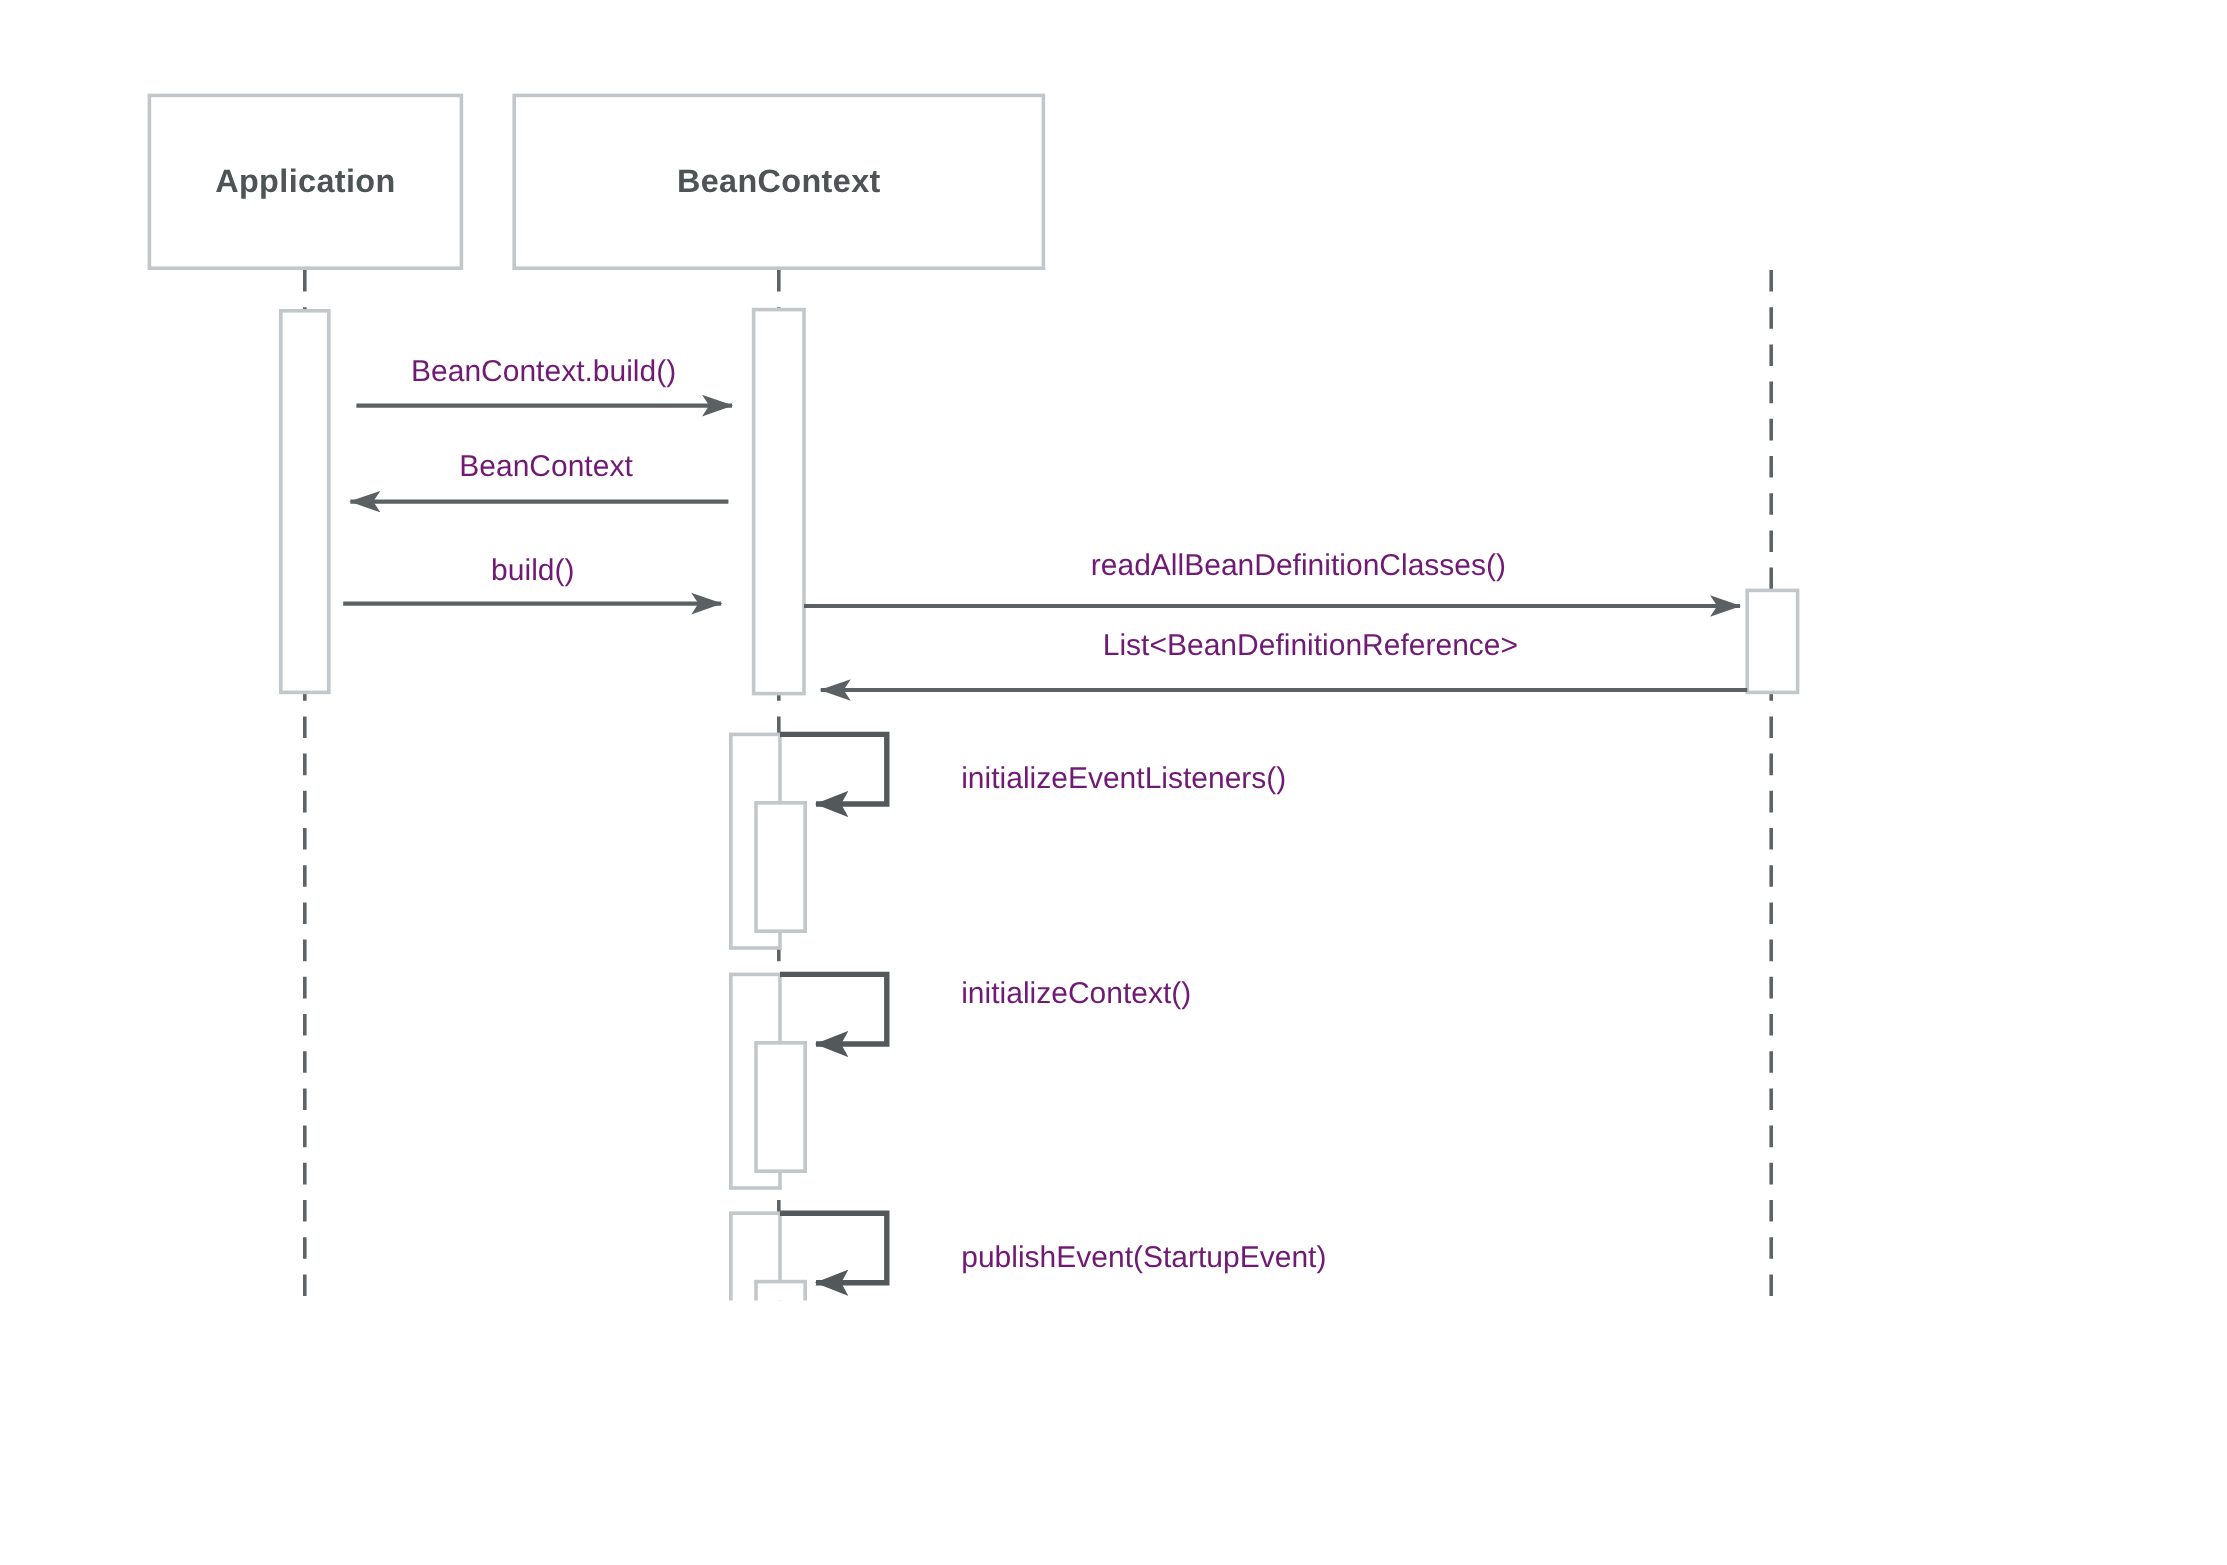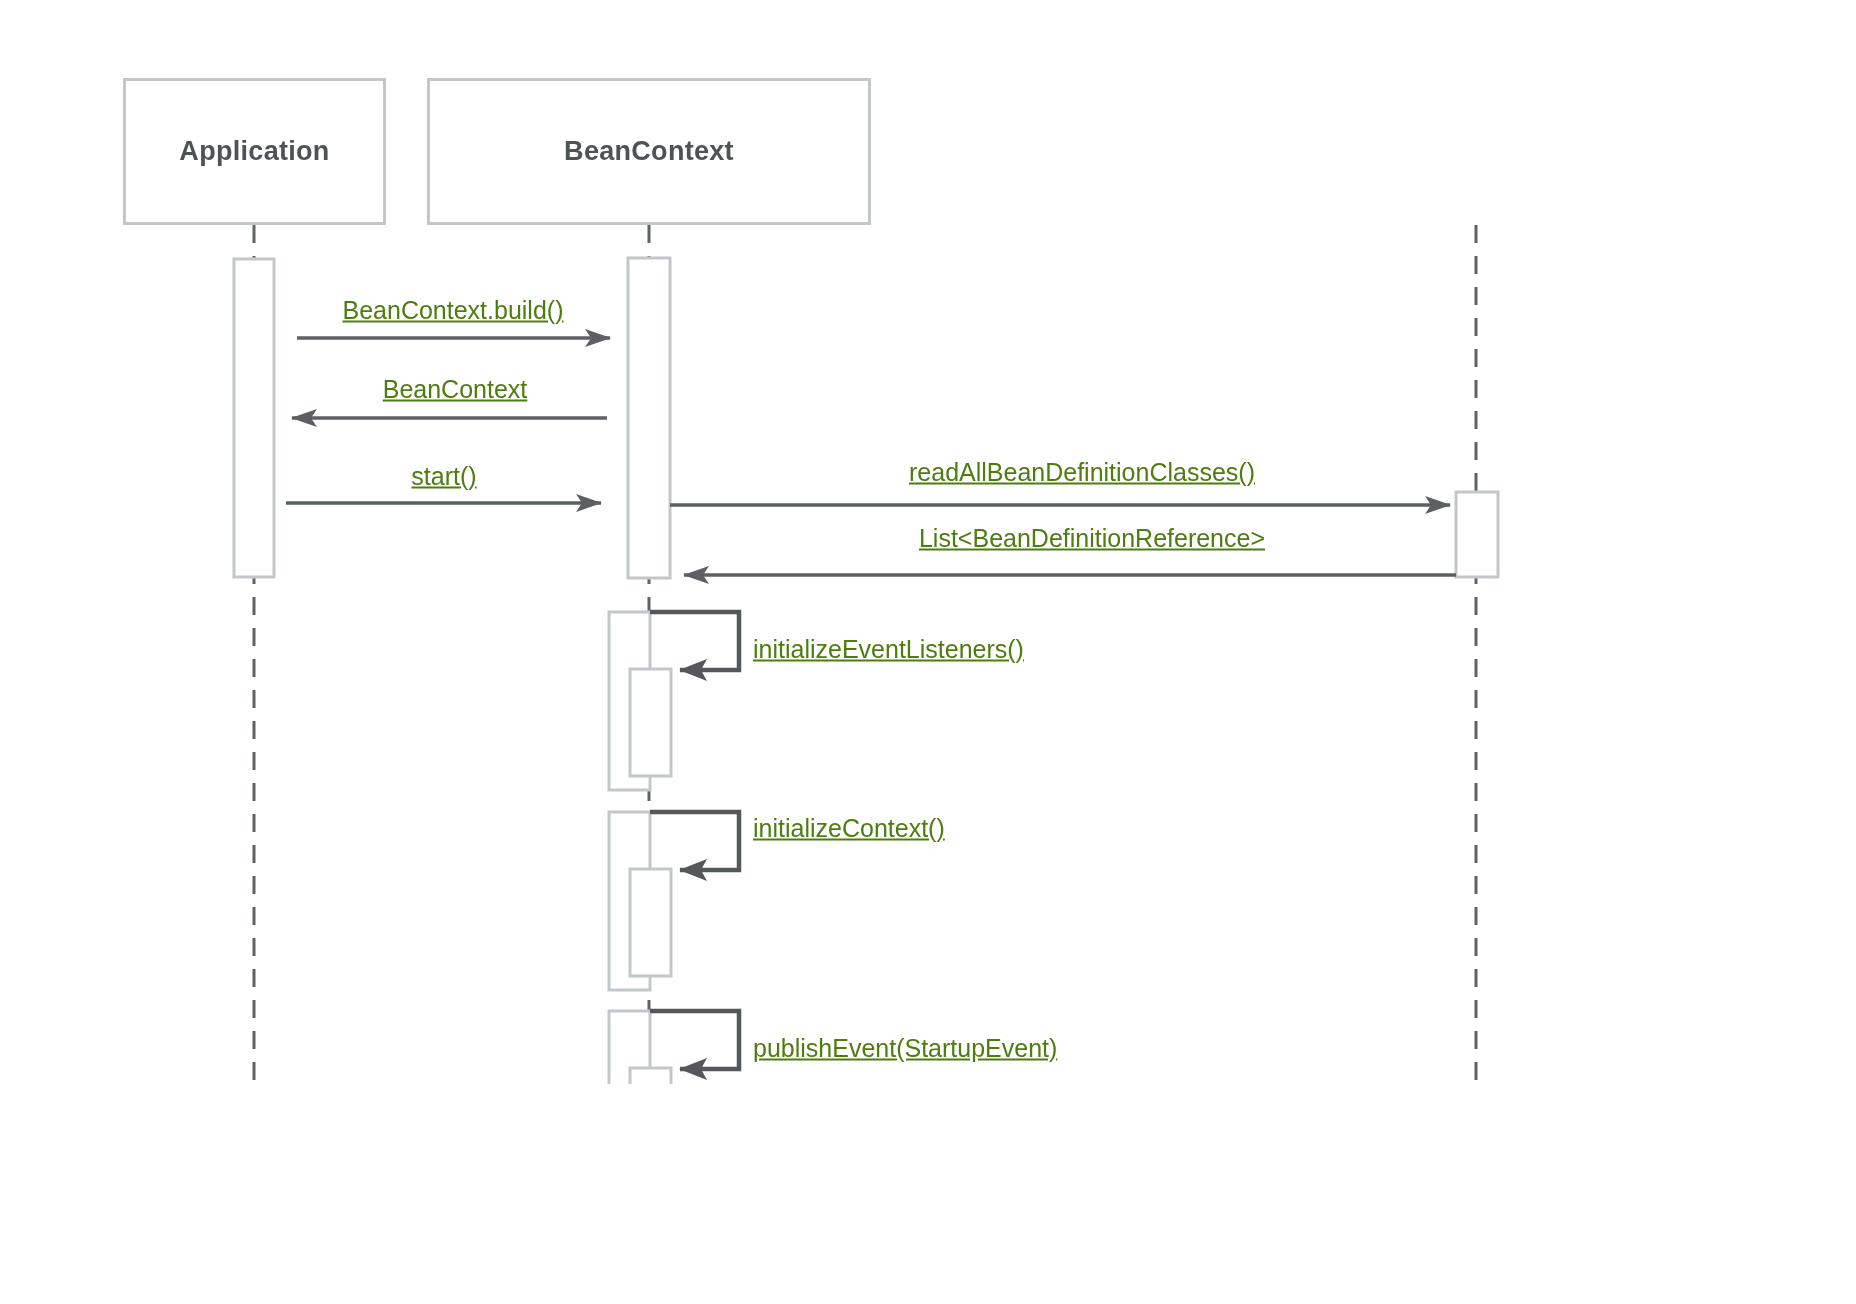--- a/index.html
+++ b/index.html
@@ -33,29 +33,29 @@
   }
   .participant-label {
     font-size: 27px;
     font-weight: bold;
     color: #4e5355;
     letter-spacing: 0.3px;
   }
   .msg-label {
     position: absolute;
     font-size: 25px;
-    color: #4d7c0f;
+    color: #701a75;
     white-space: nowrap;
-    text-decoration: underline;
   }
   .msg-label.centered {
     transform: translate(-50%, -50%);
   }
   .msg-label.left-aligned {
     transform: translate(0, -50%);
+    margin-left: 48px;
   }
   .box-app   { left: 123px;  width: 263px; }
   .box-bc    { left: 427px;  width: 444px; }
   .box-ssl   { left: 1255px; width: 442px; }
 </style>
 </head>
 <body>
 
 <div class="canvas">
 
@@ -98,20 +98,20 @@
 
   <div class="participant-box box-app">
     <span class="participant-label">Application</span>
   </div>
   <div class="participant-box box-bc">
     <span class="participant-label">BeanContext</span>
   </div>
 
   <div class="msg-label centered" style="left:453px; top:310px;">BeanContext.build()</div>
   <div class="msg-label centered" style="left:455px; top:389px;">BeanContext</div>
-  <div class="msg-label centered" style="left:444px; top:476px;">start()</div>
+  <div class="msg-label centered" style="left:444px; top:476px;">build()</div>
   <div class="msg-label centered" style="left:1092px; top:538px;">List&lt;BeanDefinitionReference&gt;</div>
   <div class="msg-label centered" style="left:1082px; top:472px;">readAllBeanDefinitionClasses()</div>
   <div class="msg-label left-aligned" style="left:753px; top:649px;">initializeEventListeners()</div>
   <div class="msg-label left-aligned" style="left:753px; top:828px;">initializeContext()</div>
   <div class="msg-label left-aligned" style="left:753px; top:1048px;">publishEvent(StartupEvent)</div>
 
 </div>
 
 </body></html>

